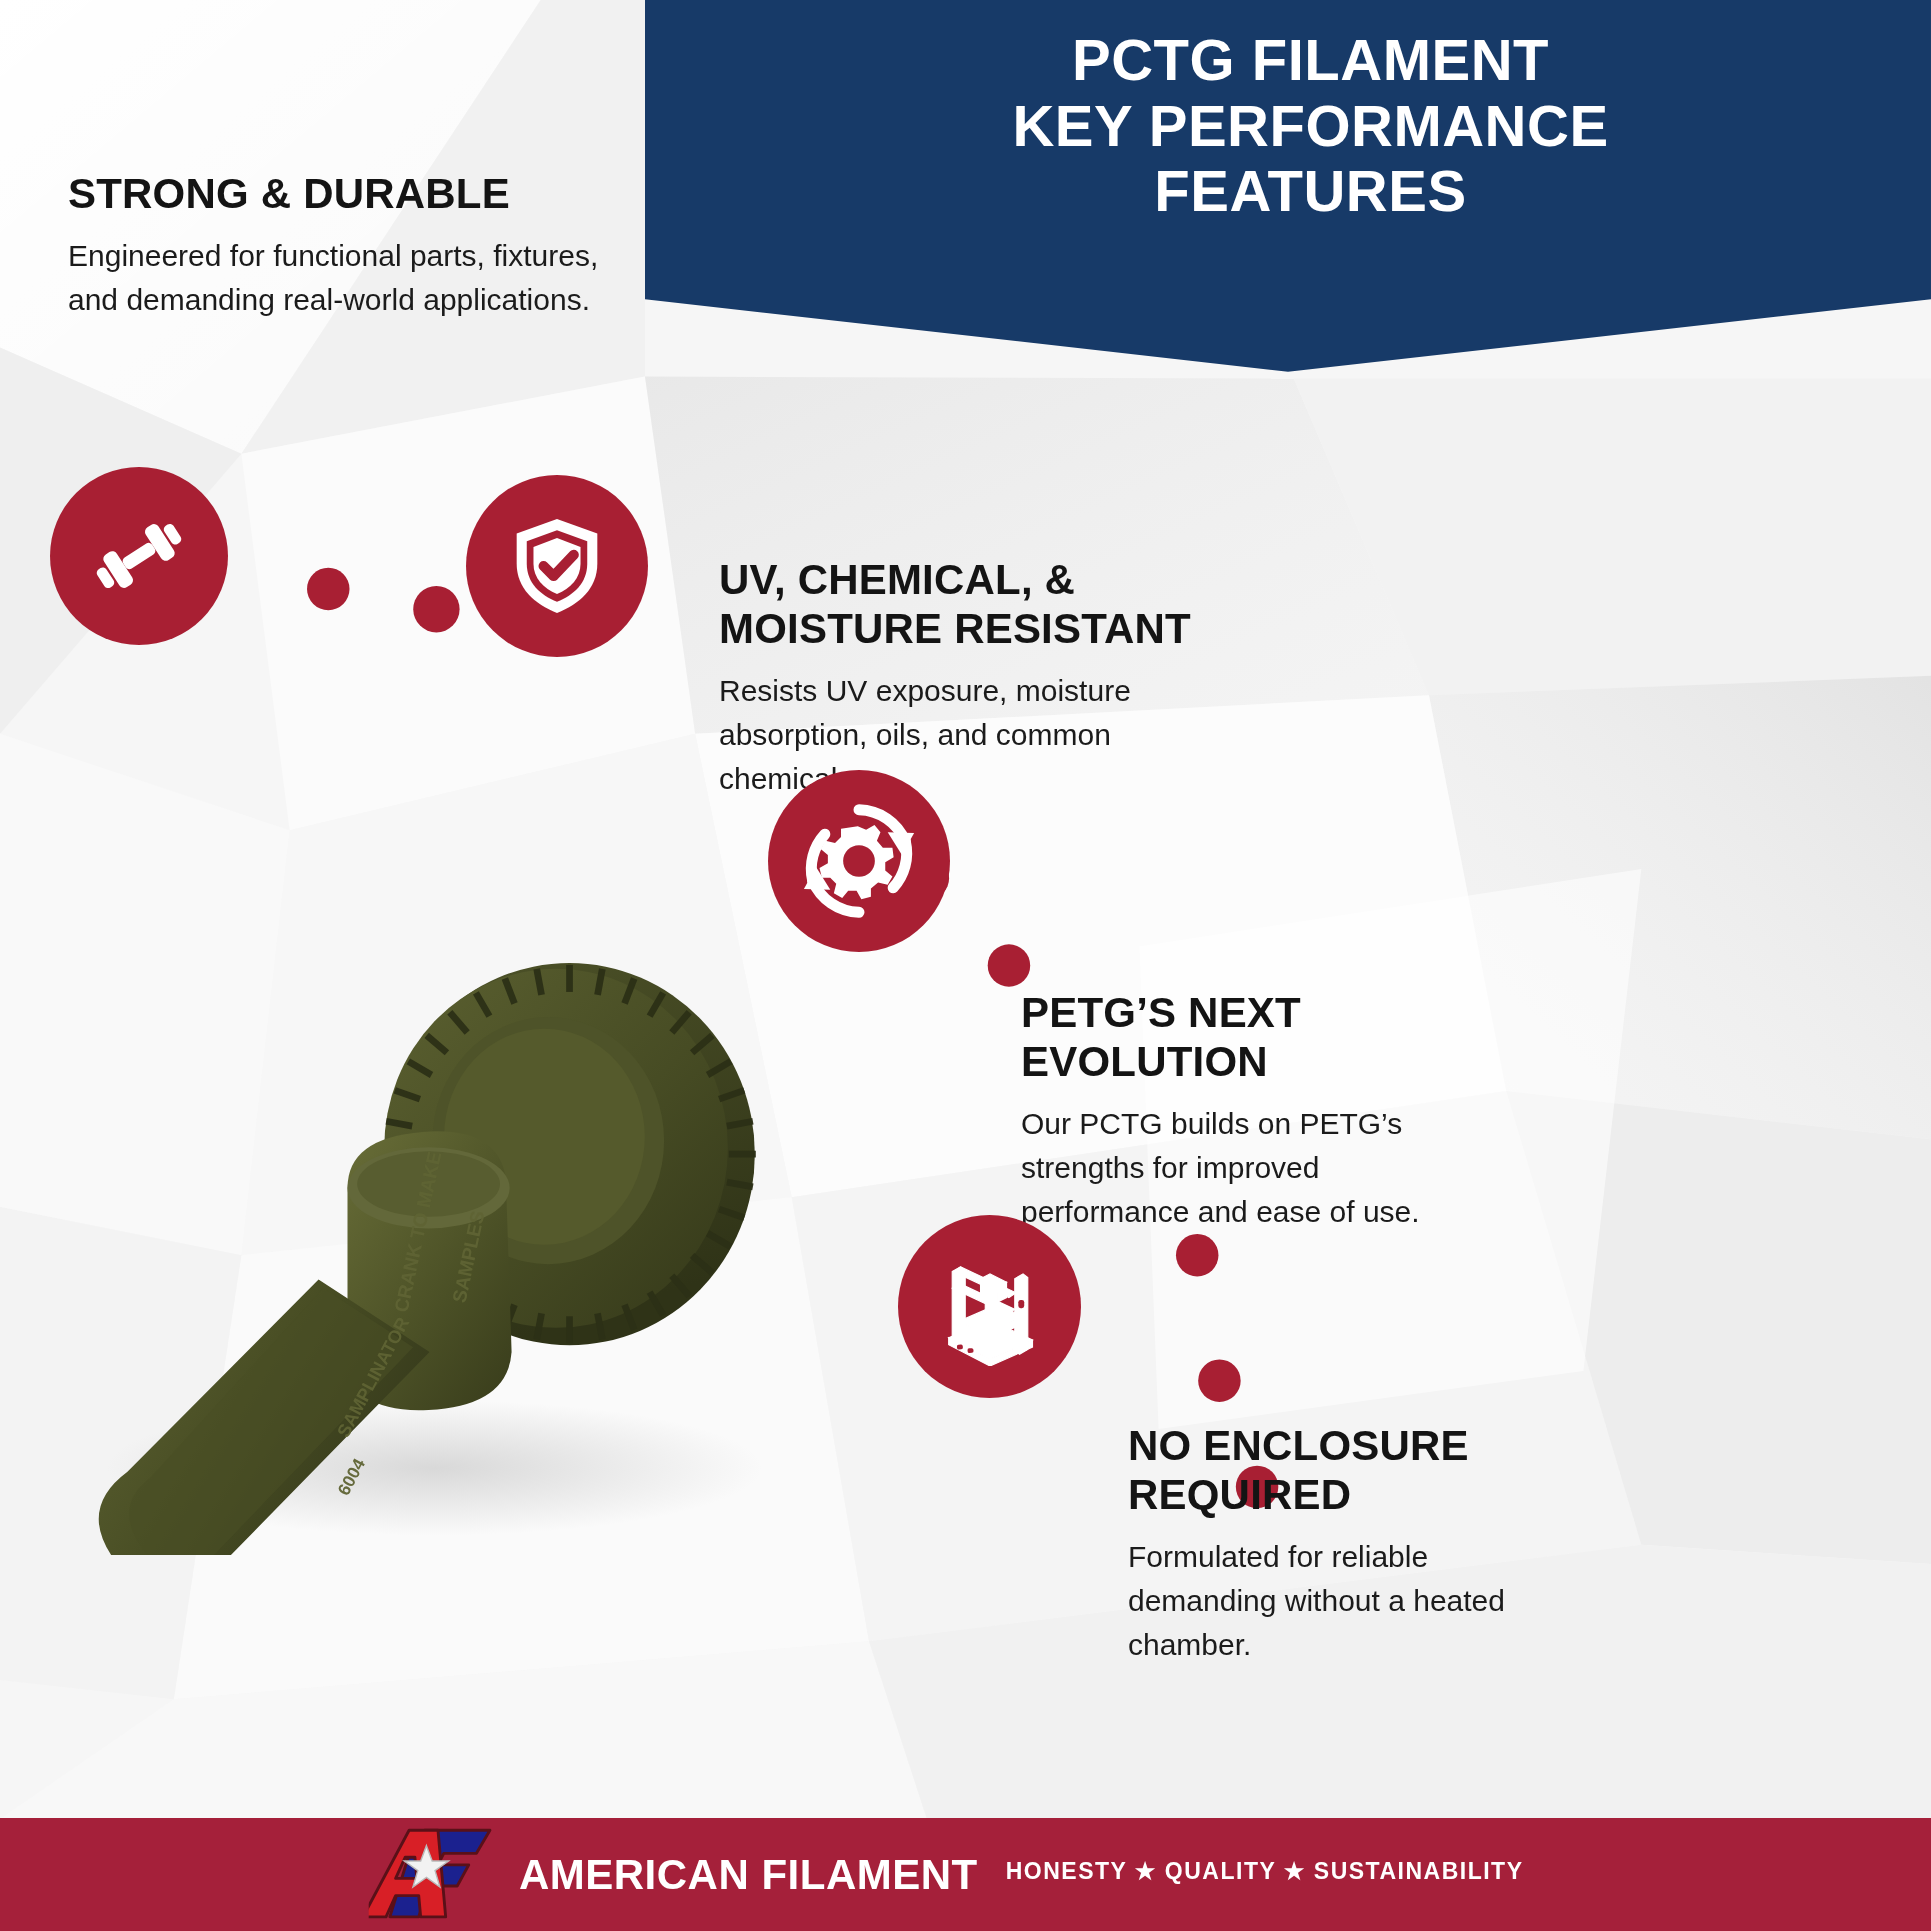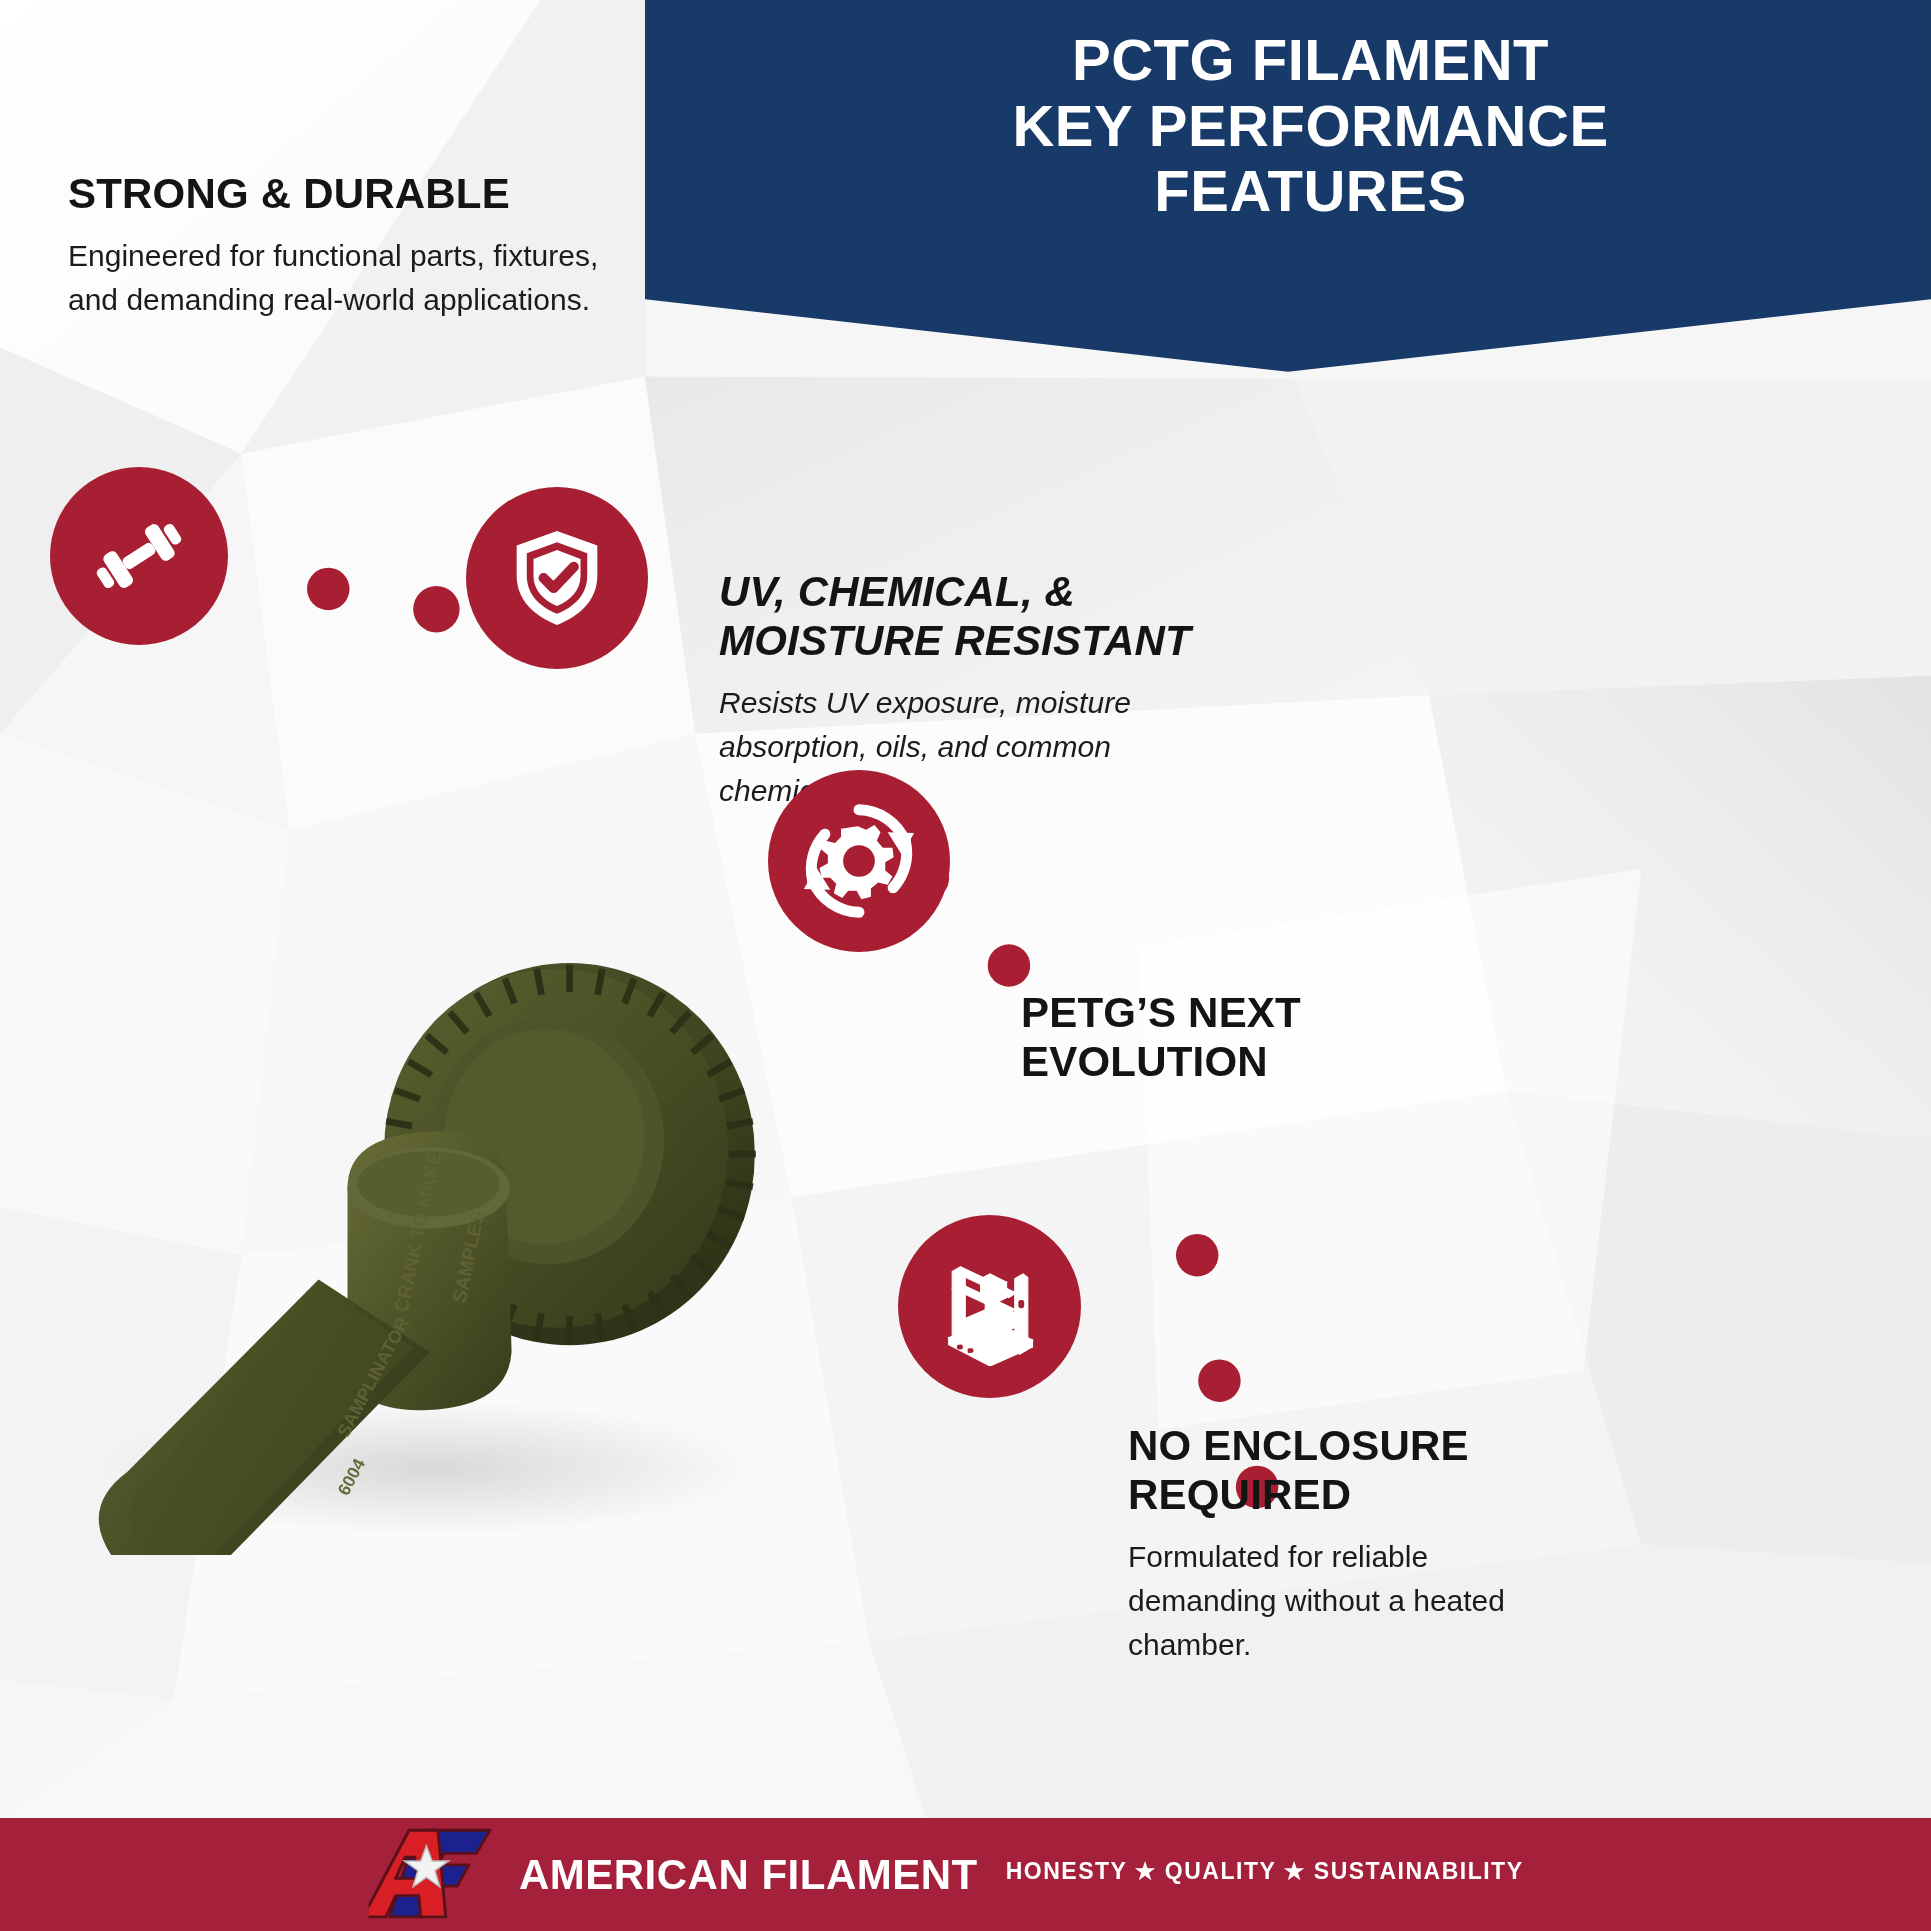--- a/index.html
+++ b/index.html
@@ -280,21 +280,21 @@
           <rect x="82" y="40" width="10" height="20" rx="4"></rect>
         </g>
       </svg>
     </div>
     <div class="ftext">
       <p class="ftitle">STRONG &amp; DURABLE</p>
       <p class="fbody">Engineered for functional parts, fixtures, and demanding real-world applications.</p>
     </div>
   </div>
 
-  <div class="feature" id="feat-uv" style="left:0;top:12px;width:1294px;height:830px;font-style:italic;">
+  <div class="feature" id="feat-uv" style="left:0;top:0;width:1294px;height:830px;">
     <div class="badge">
       <svg width="112" height="112" viewBox="0 0 100 100">
         <path d="M50 8 L86 21 V48 C86 70 70 84 50 92 C30 84 14 70 14 48 V21 Z" fill="#ffffff"></path>
         <path d="M50 18 L77 28 V48 C77 65 65 76 50 82 C35 76 23 65 23 48 V28 Z" fill="#a81f33"></path>
         <path d="M50 25 L71 33 V48 C71 61 62 70 50 75 C38 70 29 61 29 48 V33 Z" fill="#ffffff"></path>
         <path d="M38 50 L47 59 L65 40" fill="none" stroke="#a81f33" stroke-width="9" stroke-linecap="round" stroke-linejoin="round"></path>
       </svg>
     </div>
     <div class="ftext">
       <p class="ftitle">UV, CHEMICAL, &amp; MOISTURE RESISTANT</p>
@@ -317,20 +317,21 @@
           <path d="M50 22 L57 25 L64 21 L69 27 L66 34 L71 40 L79 40 L80 48
                    L73 52 L73 59 L79 64 L75 71 L67 69 L61 74 L61 81 L53 83
                    L49 76 L42 76 L37 82 L30 78 L32 70 L27 65 L20 65 L18 57
                    L25 53 L25 46 L19 41 L23 34 L31 36 L36 31 L36 24 Z" transform="translate(-1,-1) scale(0.98) translate(1,1)"></path>
         </g>
         <circle cx="50" cy="50" r="13" fill="#a81f33"></circle>
       </svg>
     </div>
     <div class="ftext">
       <p class="ftitle">PETG’S NEXT EVOLUTION</p>
+      <p class="fbody">Our PCTG builds on PETG’s strengths for improved performance and ease of use.</p>
     </div>
   </div>
 
   <div class="feature" id="feat-enc" style="left:0;top:0;width:1738px;height:1738px;padding-left:40px;">
     <div class="badge">
       <svg width="118" height="118" viewBox="0 0 100 100">
         <g fill="#ffffff" stroke="#ffffff" stroke-width="1">
 
           <path d="M18 20 L25 16 L29 19 L29 80 L22 84 L18 81 Z"></path>
 

